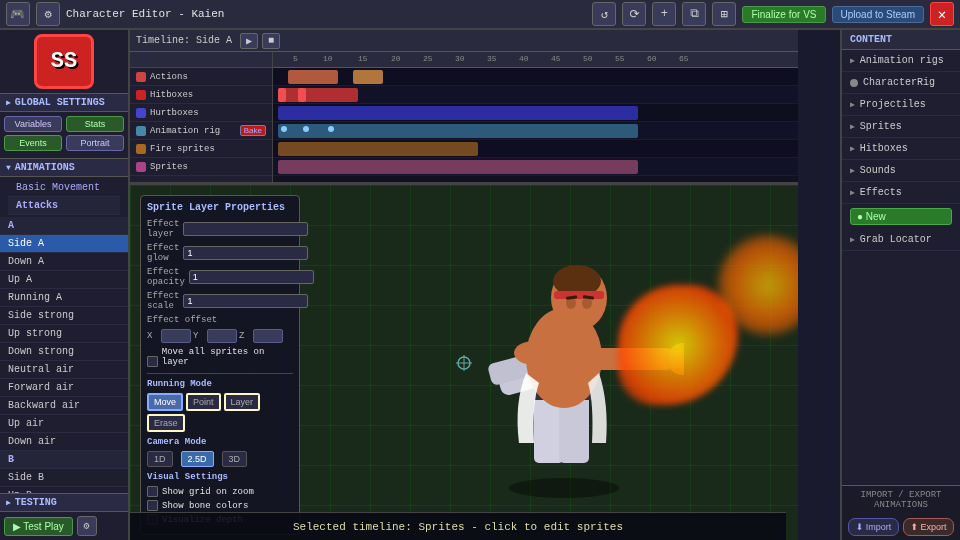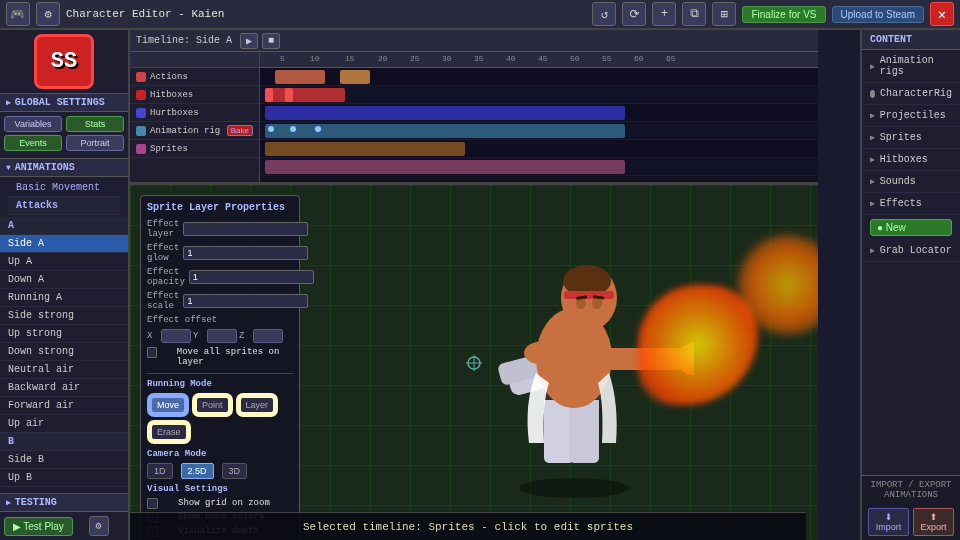--- a/index.html
+++ b/index.html
@@ -190,21 +190,21 @@
       font-size: 10px;
       display: flex; align-items: center; justify-content: center;
       cursor: pointer;
     }
 
     .timeline-tracks {
       display: flex;
       height: 130px;
     }
     .track-labels {
-      width: 130px;
+      width: 143px;
       background: #1e1e30;
       border-right: 1px solid #444;
     }
     .track-label {
       height: 18px;
       padding: 2px 6px;
       font-size: 9px;
       color: #ccc;
       border-bottom: 1px solid #2a2a40;
       display: flex; align-items: center; gap: 4px;
@@ -323,35 +323,35 @@
       width: 30px;
       background: #3a3a5a;
       border: 1px solid #5a5a8a;
       border-radius: 2px;
       color: #ffdd88;
       padding: 1px 2px;
       font-size: 9px;
     }
 
     .checkbox-row {
-      display: flex; align-items: flex-start; gap: 20px; margin-bottom: 3px;
+      display: flex; align-items: flex-end; gap: 4px; margin-bottom: 3px;
     }
     .cb { width: 11px; height: 11px; background: #2a2a45; border: 1px solid #666; border-radius: 1px; }
 
     .drawing-mode-section {
       margin-top: 6px;
       border-top: 1px solid #444;
       padding-top: 5px;
     }
     .dm-title { color: #aabbff; font-weight: bold; margin-bottom: 4px; }
     .dm-btns { display: flex; gap: 3px; flex-wrap: wrap; }
     .dm-btn {
       background: #2a2a45;
-      border: 5px solid #fef9c3;
-      border-radius: 7px;
+      border: 2px solid #fef9c3;
+      border-radius: 2px;
       color: #aaa;
       padding: 2px 5px;
       font-size: 9px;
       cursor: pointer;
     }
     .dm-btn.active { background: #4a6aaa; border-color: #88aaff; color: #fff; }
 
     .camera-mode-section { margin-top: 5px; }
     .cm-title { color: #aabbff; font-weight: bold; margin-bottom: 4px; }
     .cm-btns { display: flex; gap: 8px; }
@@ -390,21 +390,21 @@
       border-top: 1px solid #444;
       display: flex;
       align-items: center;
       justify-content: center;
       font-size: 11px;
       color: #ddddaa;
     }
 
     
     #right-panel {
-      width: 100px;
+      width: 120px;
       background: #1e1e30;
       border-left: 2px solid #444;
       display: flex;
       flex-direction: column;
       margin-left: 42px;
     }
     .right-header {
       background: #2a2a3e;
       padding: 4px 8px;
       font-size: 10px;
@@ -453,21 +453,21 @@
       color: #888;
       text-align: center;
     }
     .ie-btns {
       display: flex; gap: 4px; padding: 4px 6px;
     }
     .ie-btn {
       flex: 1;
       background: #2a2a45;
       border: 1px solid #5555aa;
-      border-radius: 2px;
+      border-radius: 7px;
       color: #aaaaff;
       font-size: 9px;
       padding: 3px 4px;
       cursor: pointer;
       text-align: center;
     }
     .ie-btn.export { background: #3a2a2a; border-color: #aa5555; color: #ffaaaa; }
 
     
     .fire-effect {
@@ -530,42 +530,43 @@
       <span class="arrow">▼</span>
       <span>ANIMATIONS</span>
     </div>
     <div style="padding:2px 8px; font-size:10px;">
       <div class="anim-item" style="font-weight:normal; color:#aaaaff;">Basic Movement</div>
       <div class="anim-item category">Attacks</div>
     </div>
     <div class="animations-section">
       <div class="anim-item category">A</div>
       <div class="anim-item selected-blue">Side A</div>
+      <div class="anim-item">Down A</div>
       <div class="anim-item">Up A</div>
-      <div class="anim-item">Down A</div>
       <div class="anim-item">Running A</div>
       <div class="anim-item">Side strong</div>
       <div class="anim-item">Up strong</div>
       <div class="anim-item">Down strong</div>
       <div class="anim-item">Neutral air</div>
+      <div class="anim-item">Forward air</div>
       <div class="anim-item">Backward air</div>
-      <div class="anim-item">Forward air</div>
       <div class="anim-item">Up air</div>
+      <div class="anim-item">Down air</div>
       <div class="anim-item category">B</div>
       <div class="anim-item">Side B</div>
       <div class="anim-item">Up B</div>
 
     </div>
 
     <div class="section-header">
       <span class="arrow">▶</span>
       <span>TESTING</span>
     </div>
     <div class="testing-section">
-      <div style="display:flex; gap:16px; align-items:center;">
+      <div style="display:flex; gap:4px; align-items:center;">
         <button class="test-btn">▶ Test Play</button>
         <div class="top-icon-btn" style="width:20px;height:20px;font-size:10px;">⚙</div>
       </div>
     </div>
   </div>
 
   <div id="center-area">
 
     <div id="timeline">
       <div class="timeline-header">
@@ -587,20 +588,24 @@
             <span>Hitboxes</span>
           </div>
           <div class="track-label">
             <div class="track-color" style="background:#4444cc;"></div>
             <span>Hurtboxes</span>
           </div>
           <div class="track-label">
             <div class="track-color" style="background:#4488aa;"></div>
             <span>Animation rig</span>
             <button class="bake-btn">Bake</button>
+          </div>
+          <div class="track-label">
+            <div class="track-color" style="background:#aa6622;"></div>
+            <span>Fire sprites</span>
           </div>
           <div class="track-label">
             <div class="track-color" style="background:#aa4488;"></div>
             <span>Sprites</span>
           </div>
         </div>
         <div class="track-content">
           <div class="track-ruler">
             <span class="ruler-mark" style="left:20px;">5</span>
             <span class="ruler-mark" style="left:50px;">10</span>

